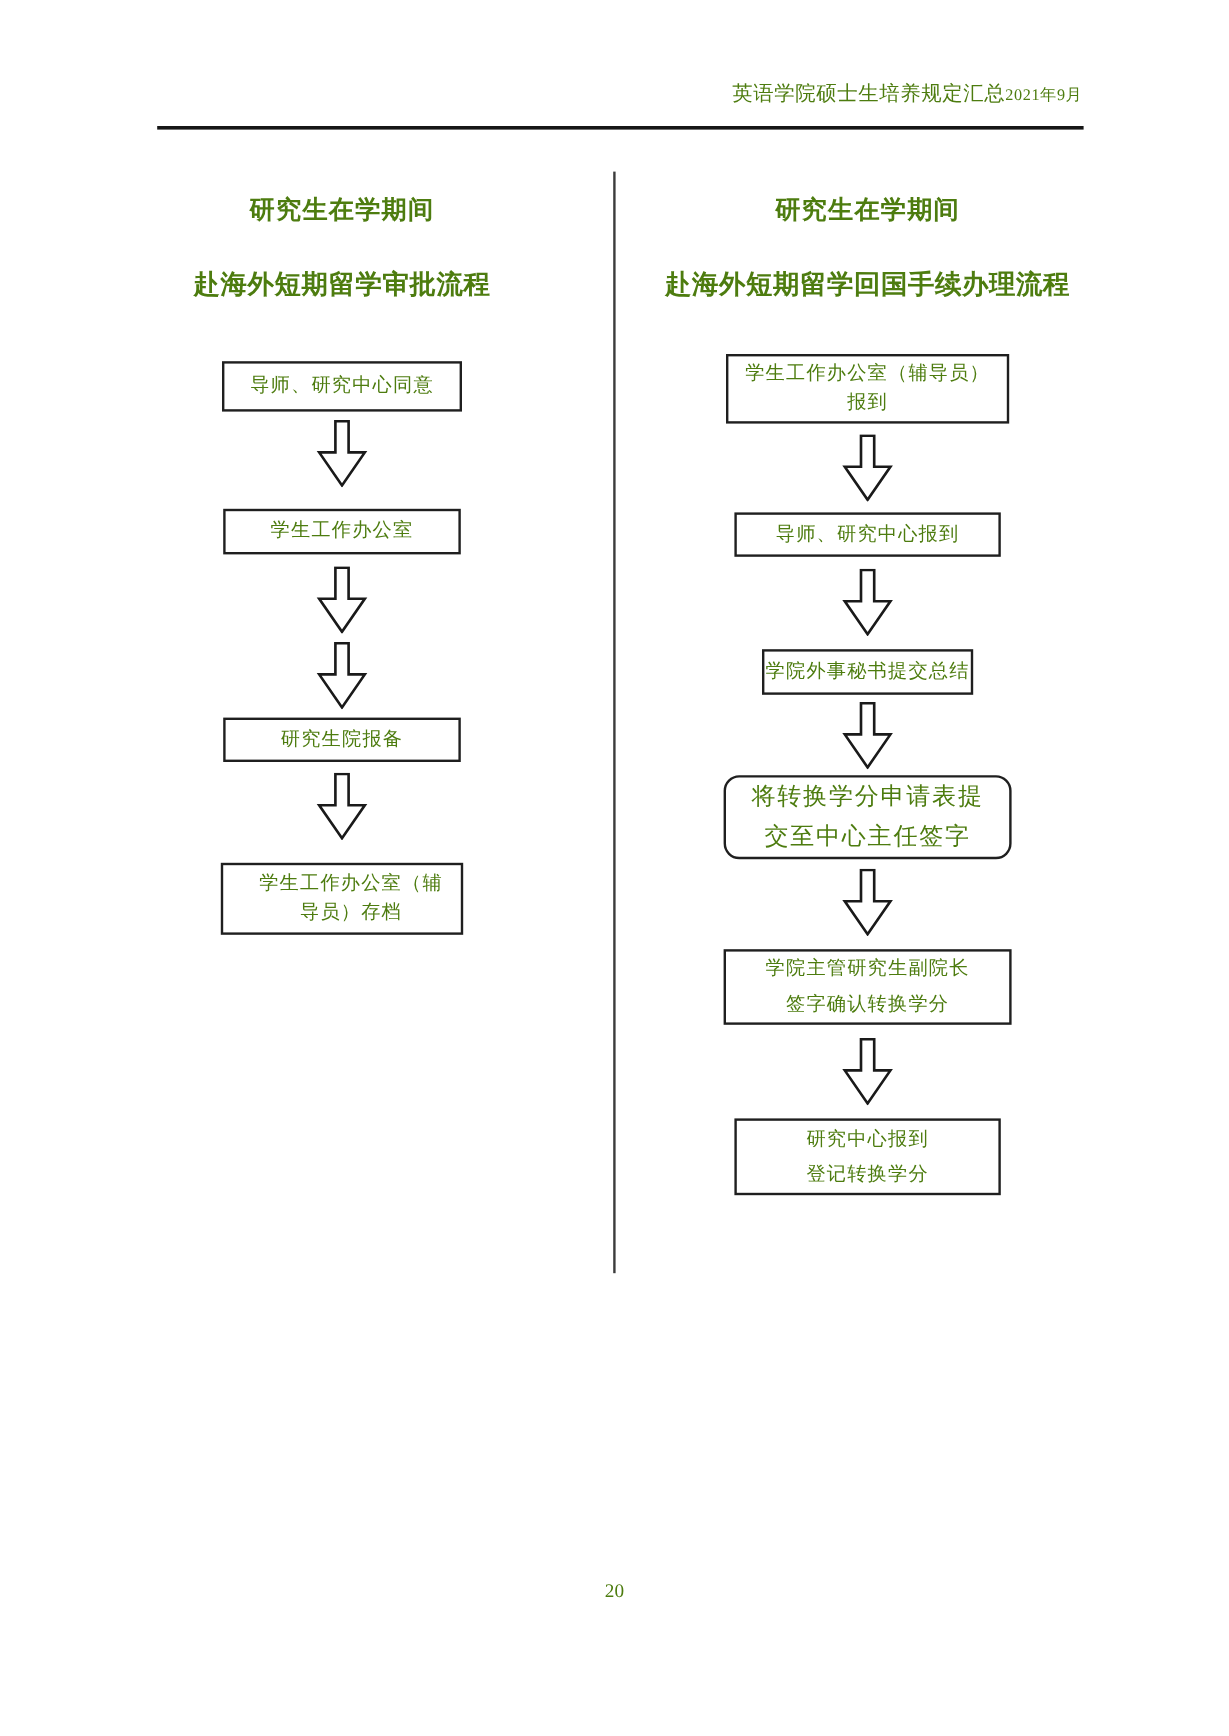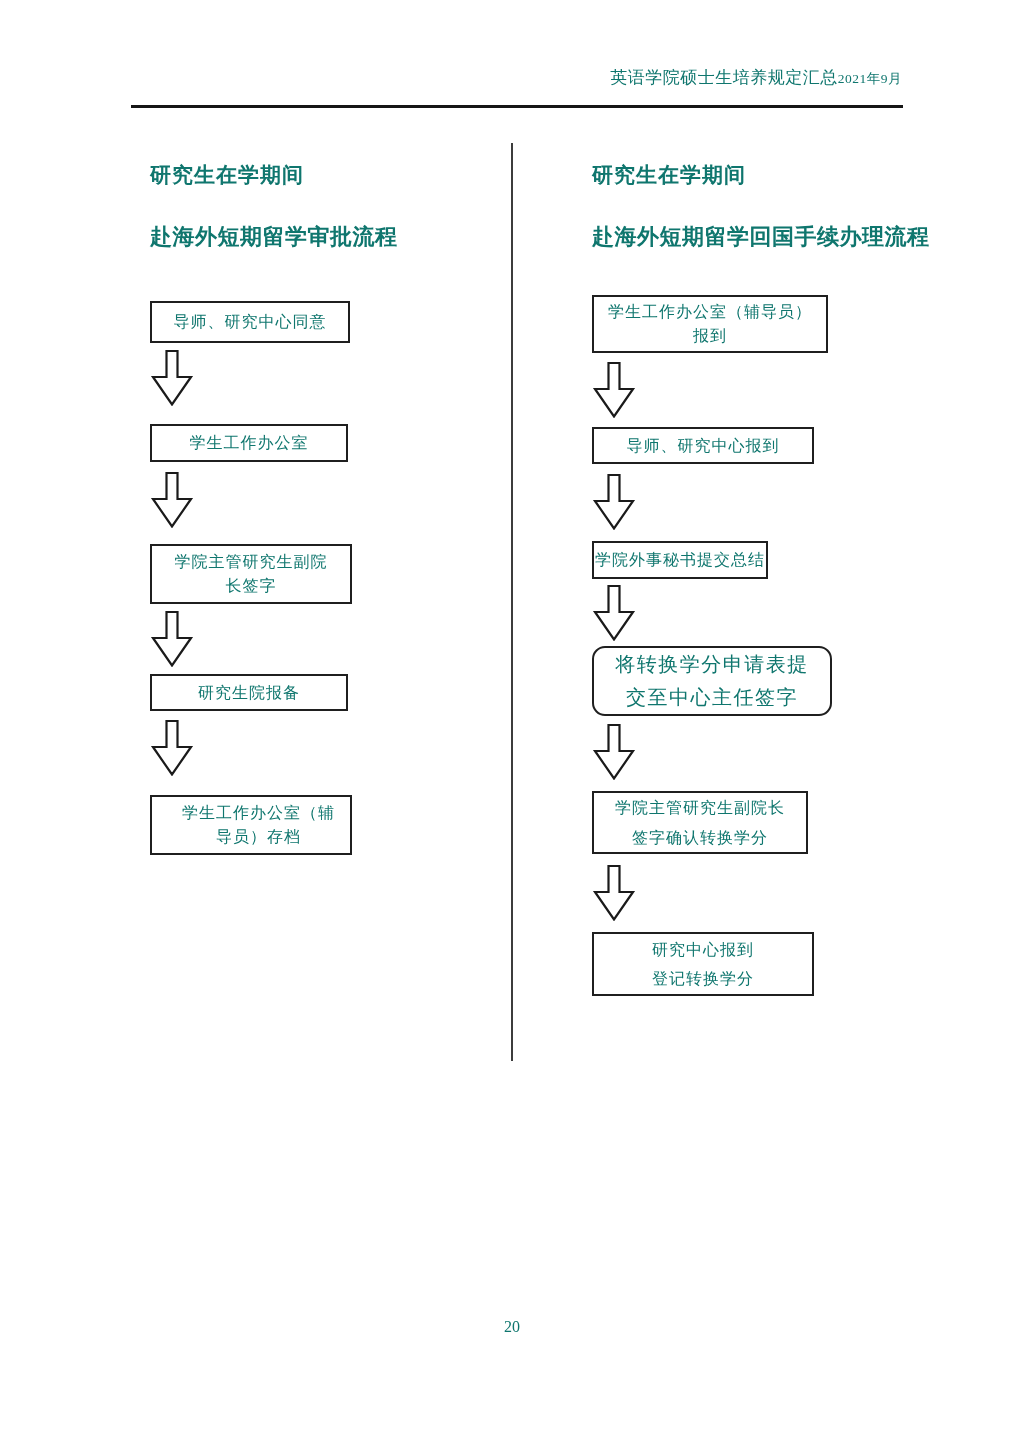--- a/index.html
+++ b/index.html
@@ -7,21 +7,21 @@
     margin: 0;
     padding: 0;
     background: #ffffff;
   }
   .page {
     position: relative;
     width: 1024px;
     height: 1447px;
     background: #ffffff;
     font-family: "Liberation Serif", serif;
-    color: #0f766e;
+    color: #4d7c0f;
     overflow: hidden;
   }
   
   .header {
     position: absolute;
     top: 66px;
     right: 122px;
     font-size: 17px;
     letter-spacing: 0.5px;
     white-space: nowrap;
@@ -45,21 +45,21 @@
     width: 2px;
     height: 918px;
     background: #3c3c3c;
   }
   
   .col {
     position: absolute;
     top: 150px;
     display: flex;
     flex-direction: column;
-    align-items: flex-start;
+    align-items: center;
   }
   .col-left  { left: 150px; width: 270px; }
   .col-right { left: 592px; width: 262px; }
 
   .flow-title {
     font-size: 21px;
     font-weight: bold;
     letter-spacing: 1px;
     line-height: 26px;
     margin-top: 12px;
@@ -118,22 +118,20 @@
     <svg class="arrow" style="margin-top:7px" width="44" height="56" viewBox="0 0 44 56">
       <path d="M16.5 1 H27.5 V27 H41 L22 54.5 L3 27 H16.5 Z" fill="#ffffff" stroke="#1a1a1a" stroke-width="2.2"></path>
     </svg>
 
     <div class="flow-box" style="margin-top:18px; width:198px; min-height:38px;">学生工作办公室</div>
 
     <svg class="arrow" style="margin-top:10px" width="44" height="56" viewBox="0 0 44 56">
       <path d="M16.5 1 H27.5 V27 H41 L22 54.5 L3 27 H16.5 Z" fill="#ffffff" stroke="#1a1a1a" stroke-width="2.2"></path>
     </svg>
 
-    <div class="flow-box" style="margin-top:16px; width:202px; min-height:60px;">学院主管研究生副院
-长签字</div>
 
     <svg class="arrow" style="margin-top:7px" width="44" height="56" viewBox="0 0 44 56">
       <path d="M16.5 1 H27.5 V27 H41 L22 54.5 L3 27 H16.5 Z" fill="#ffffff" stroke="#1a1a1a" stroke-width="2.2"></path>
     </svg>
 
     <div class="flow-box" style="margin-top:7px; width:198px; min-height:37px;">研究生院报备</div>
 
     <svg class="arrow" style="margin-top:9px" width="44" height="56" viewBox="0 0 44 56">
       <path d="M16.5 1 H27.5 V27 H41 L22 54.5 L3 27 H16.5 Z" fill="#ffffff" stroke="#1a1a1a" stroke-width="2.2"></path>
     </svg>
@@ -165,21 +163,21 @@
       <path d="M16.5 1 H27.5 V27 H41 L22 54.5 L3 27 H16.5 Z" fill="#ffffff" stroke="#1a1a1a" stroke-width="2.2"></path>
     </svg>
 
     <div class="flow-box big" style="margin-top:5px; width:240px; min-height:68px;">将转换学分申请表提
 交至中心主任签字</div>
 
     <svg class="arrow" style="margin-top:8px" width="44" height="56" viewBox="0 0 44 56">
       <path d="M16.5 1 H27.5 V27 H41 L22 54.5 L3 27 H16.5 Z" fill="#ffffff" stroke="#1a1a1a" stroke-width="2.2"></path>
     </svg>
 
-    <div class="flow-box roomy" style="margin-top:11px; width:216px; min-height:60px;">学院主管研究生副院长
+    <div class="flow-box roomy" style="margin-top:11px; width:240px; min-height:60px;">学院主管研究生副院长
 签字确认转换学分</div>
 
     <svg class="arrow" style="margin-top:11px" width="44" height="56" viewBox="0 0 44 56">
       <path d="M16.5 1 H27.5 V27 H41 L22 54.5 L3 27 H16.5 Z" fill="#ffffff" stroke="#1a1a1a" stroke-width="2.2"></path>
     </svg>
 
     <div class="flow-box roomy" style="margin-top:11px; width:222px; min-height:64px;">研究中心报到
 登记转换学分</div>
   </div>
 

